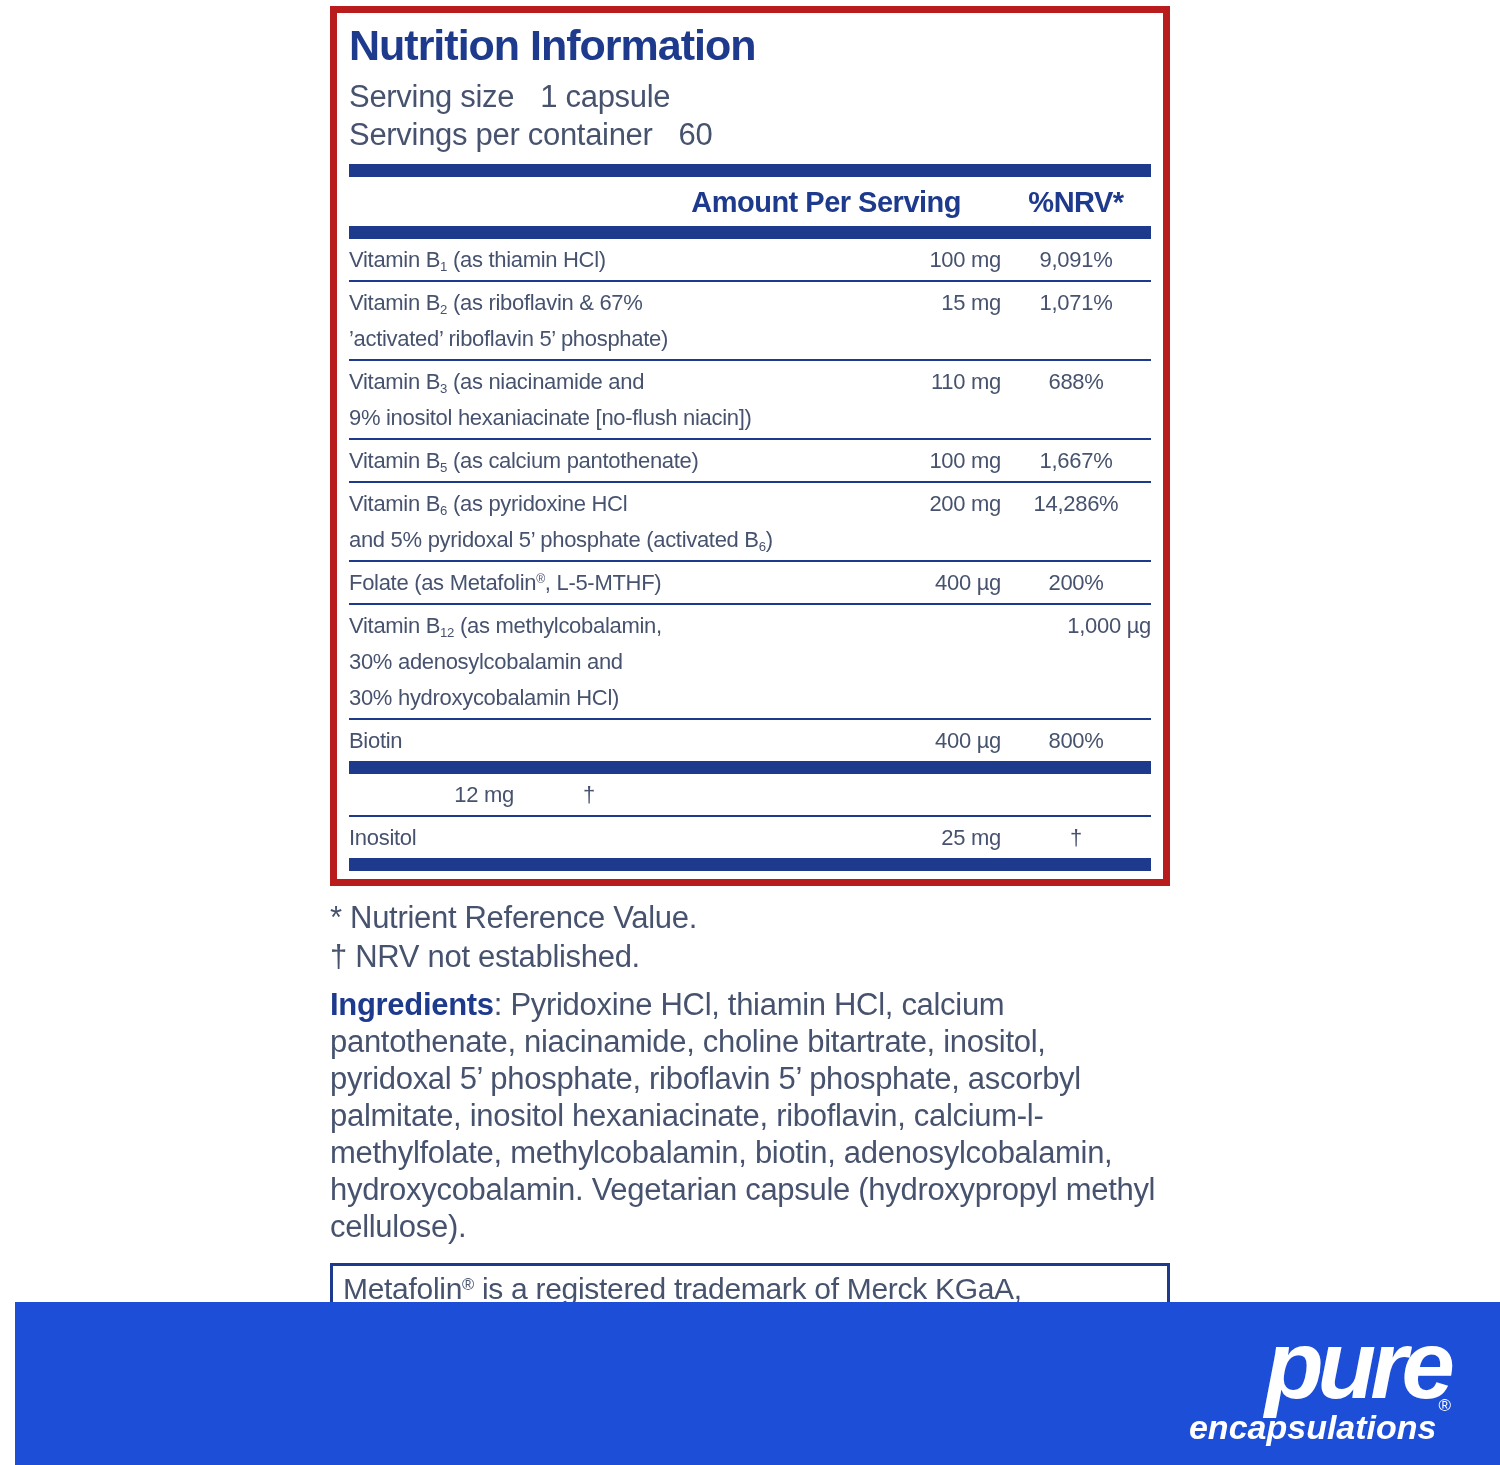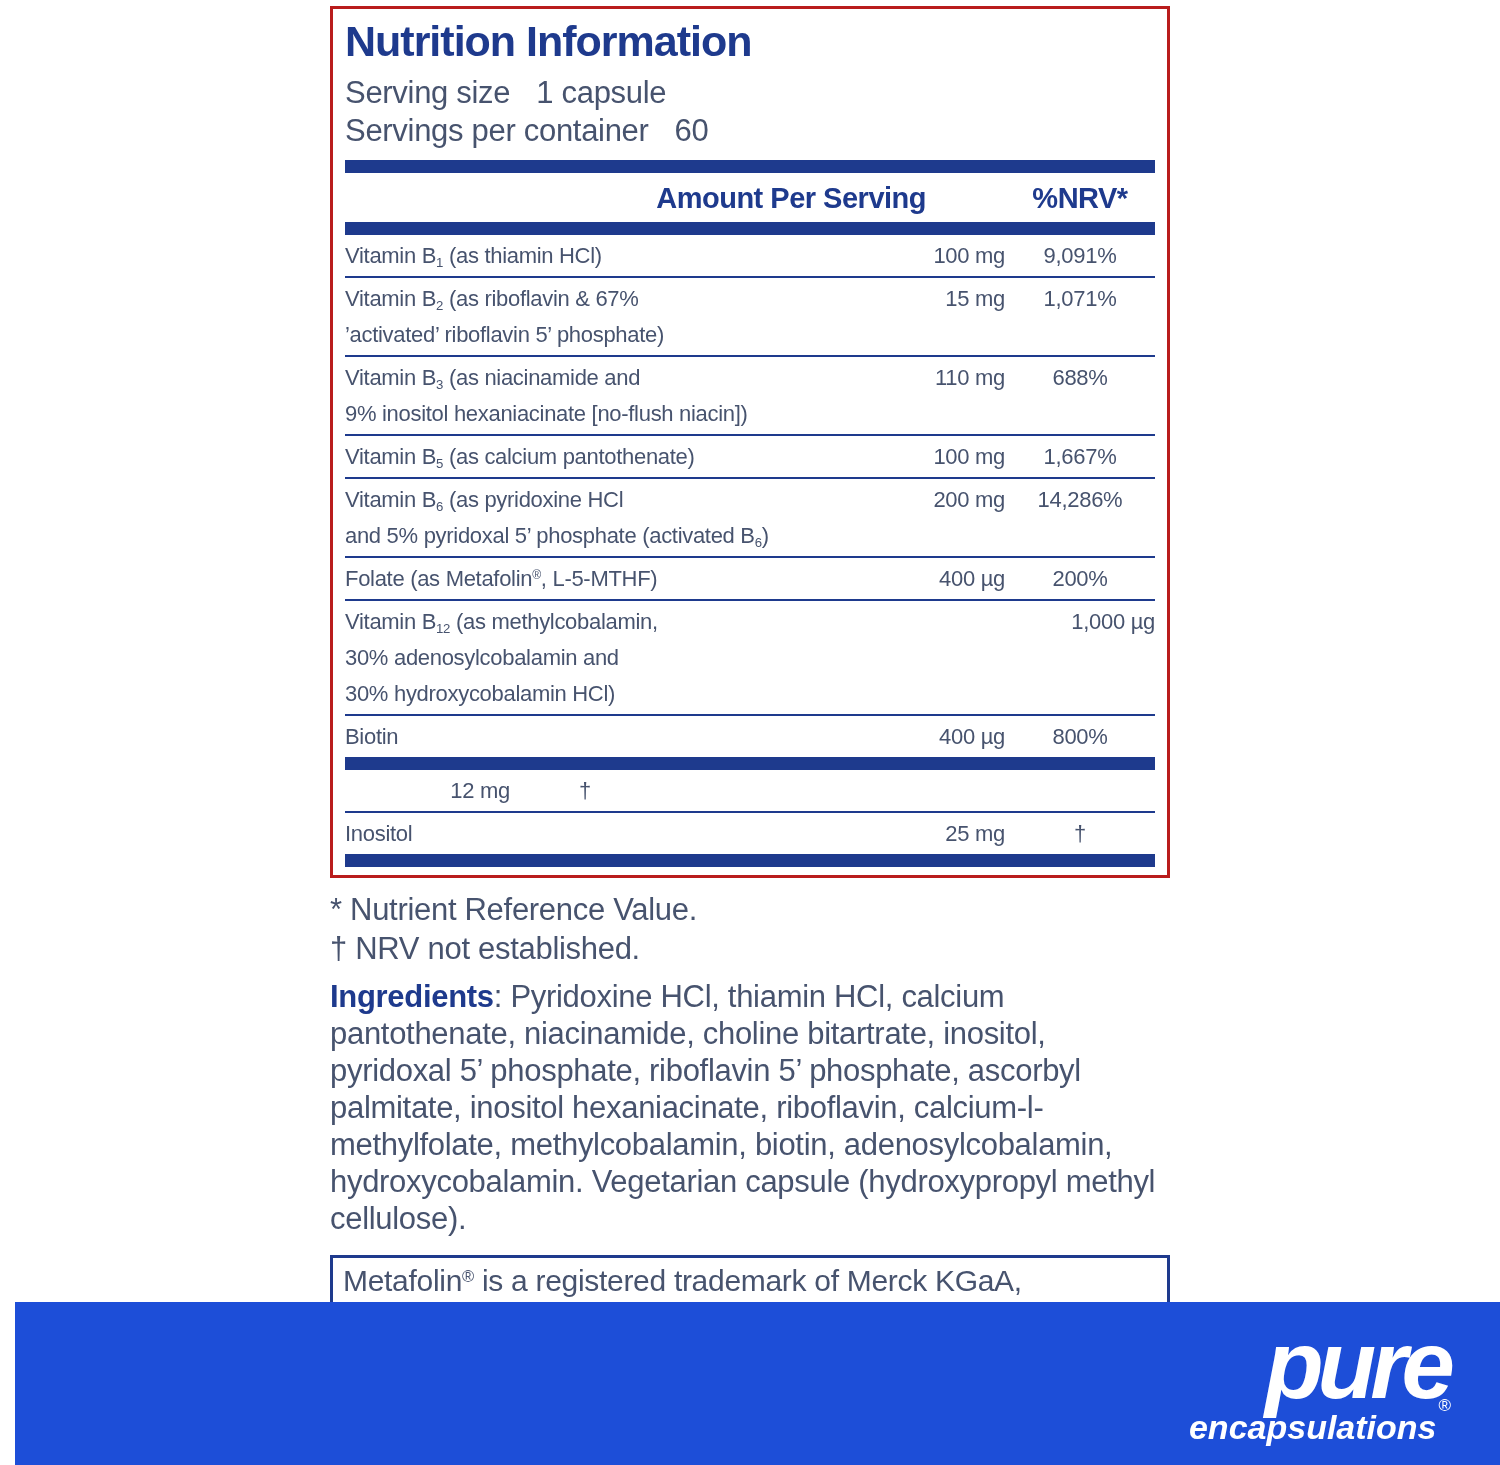--- a/index.html
+++ b/index.html
@@ -2,27 +2,27 @@
 <html><head>
 <meta charset="utf-8">
 <style>
   html,body{margin:0;padding:0;}
   body{
     width:1500px;height:1465px;position:relative;background:#ffffff;
     font-family:"Liberation Sans",sans-serif;overflow:hidden;
   }
   .content{position:absolute;left:330px;top:6px;width:840px;}
   
-  .panel{border:3px solid #b91c1c;padding:4px 12px 8px;box-sizing:border-box;}
+  .panel{border:7px solid #b91c1c;padding:4px 12px 8px;box-sizing:border-box;}
   .panel-title{font-size:43px;font-weight:bold;color:#1e3a8d;letter-spacing:-1px;margin:4px 0 8px;}
   .serving-line{font-size:31px;color:#47536e;line-height:38px;letter-spacing:-0.3px;}
   .serving-line .val{margin-left:26px;}
   .bar{height:13px;background:#1e3a8d;}
   .bar-top{margin-top:10px;}
-  .colheader{display:flex;align-items:flex-end;padding:9px 0 7px;font-size:29px;font-weight:bold;color:#1e3a8d;letter-spacing:-0.5px;gap:39px;}
+  .colheader{display:flex;align-items:flex-end;padding:9px 0 7px;font-size:29px;font-weight:bold;color:#1e3a8d;letter-spacing:-0.5px;}
   .colheader .spacer{flex:1;}
   .colheader .amt-h{text-align:right;}
   .colheader .nrv-h{width:150px;text-align:center;padding-left:40px;}
   .rows{}
   .nrow{display:flex;padding:3px 0 2px;font-size:22px;color:#47536e;line-height:36px;letter-spacing:-0.3px;}
   .nrow .name{flex:1;min-width:0;}
   .nrow .name div{white-space:nowrap;}
   .nrow .amt{width:165px;text-align:right;white-space:nowrap;}
   .nrow .nrv{width:150px;text-align:center;white-space:nowrap;}
   .hairline{height:2px;background:#1e3a8d;}

